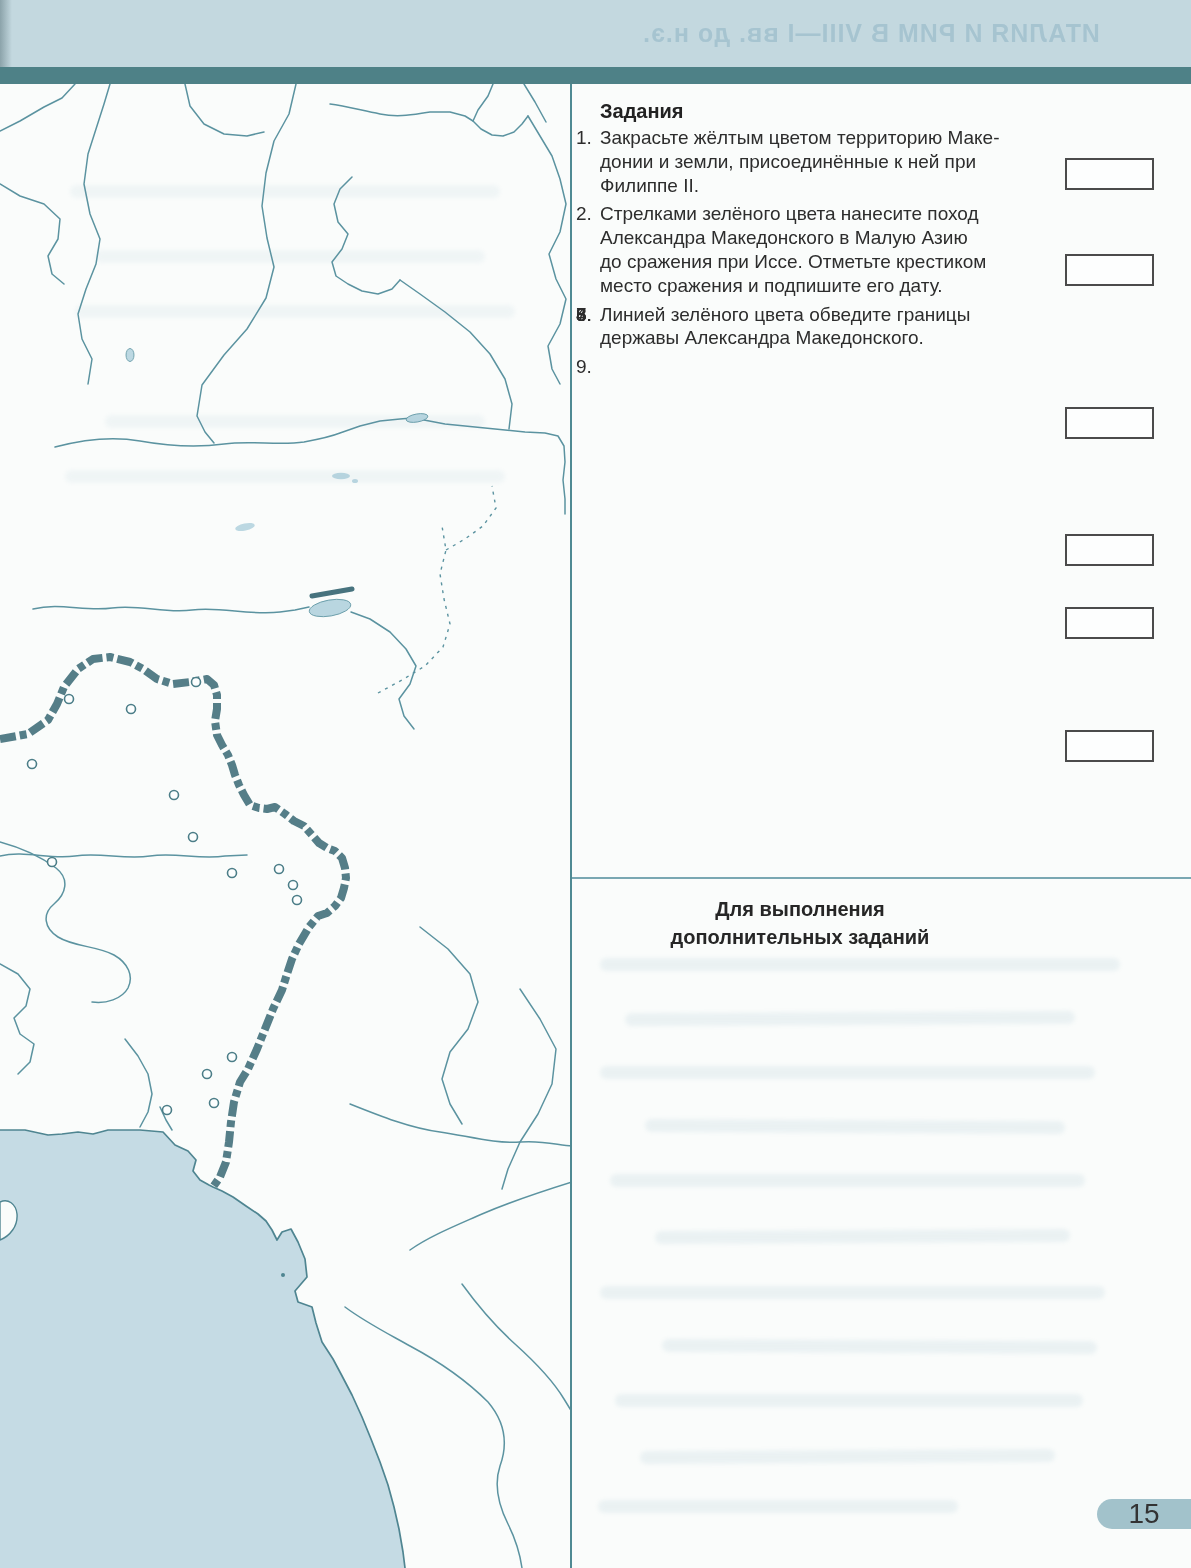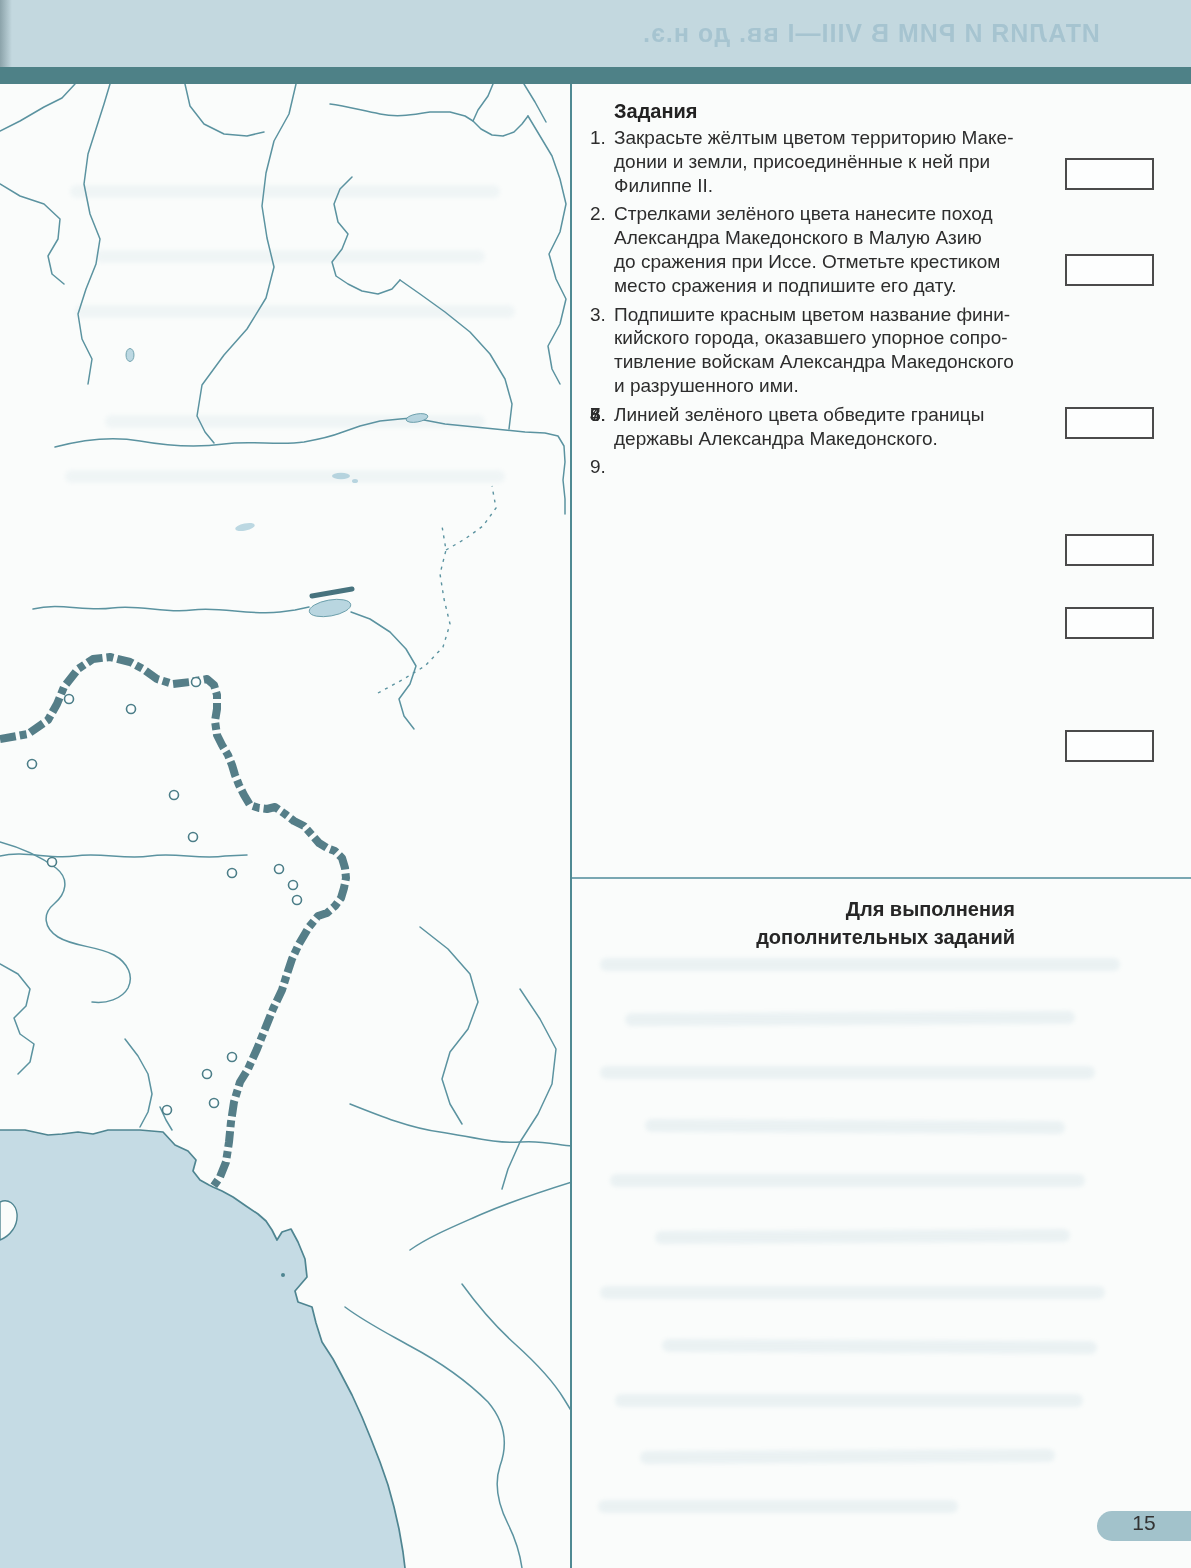--- a/index.html
+++ b/index.html
@@ -24,21 +24,21 @@
     white-space:nowrap;
   }
   .teal-bar{position:absolute;left:0;top:67px;width:1191px;height:17px;background:#4e8187;}
 
   
   .map-wrap{position:absolute;left:0;top:84px;width:572px;height:1484px;}
   .v-divider{position:absolute;left:570px;top:84px;width:2.4px;height:1484px;background:#4f8a93;}
 
   
   .tasks{
-    position:absolute;left:590px;top:87px;width:452px;
+    position:absolute;left:576px;top:87px;width:452px;
     font-size:19px;line-height:23.8px;color:#2d2d2d;
   }
   .tasks h2{
     margin:12px 0 3px 24px;padding:0;
     font-size:20px;line-height:24px;font-weight:bold;color:#222;
   }
   .tasks ol{list-style:none;margin:0;padding:0;}
   .tasks li{position:relative;padding-left:24px;margin:0 0 5px 0;}
   .tasks .num{position:absolute;left:0;top:0;}
   .task-text{white-space:pre-line;}
@@ -53,22 +53,22 @@
   .h-divider{position:absolute;left:572px;top:877px;width:619px;height:2px;background:#79a7b2;}
   .footer-note{
     position:absolute;left:585px;top:895px;width:430px;
     text-align:center;font-size:20px;line-height:28px;font-weight:bold;color:#262626;
   }
 
   
   .page-badge{
     position:absolute;right:0;top:1499px;width:94px;height:30px;
     background:#a2c2cb;border-radius:15px 0 0 15px;
-    display:flex;align-items:flex-start;justify-content:center;
-    font-size:21px;color:#333;margin-top:12px;
+    display:flex;align-items:center;justify-content:center;
+    font-size:28px;color:#333;
   }
 
   
   .ghost-line{
     position:absolute;height:13px;border-radius:7px;
     background:#6f9fb4;filter:blur(2.2px);
     pointer-events:none;
   }
   .g-col{opacity:.11;}
   .g-map{opacity:.07;}
@@ -167,43 +167,40 @@
 <div class="tasks">
   <h2>Задания</h2>
   <ol>
     <li><span class="num">1.</span><span class="task-text">Закрасьте жёлтым цветом территорию Маке-
 донии и земли, присоединённые к ней при
 Филиппе II.</span></li>
     <li><span class="num">2.</span><span class="task-text">Стрелками зелёного цвета нанесите поход
 Александра Македонского в Малую Азию
 до сражения при Иссе. Отметьте крестиком
 место сражения и подпишите его дату.</span></li>
-    <li><span class="num">3.</span><span class="task-text">Подпишите красным цветом название фини-
-кийского города, оказавшего упорное сопро-
-тивление войскам Александра Македонского
-и разрушенного ими.</span></li>
+    <li><span class="num">3.</span></li>
     <li><span class="num">4.</span></li>
     <li><span class="num">5.</span></li>
     <li><span class="num">6.</span></li>
     <li><span class="num">7.</span></li>
     <li><span class="num">8.</span><span class="task-text">Линией зелёного цвета обведите границы
 державы Александра Македонского.</span></li>
     <li><span class="num">9.</span></li>
   </ol>
 </div>
 
 <div class="answer-box" style="top:158px;"></div>
 <div class="answer-box" style="top:254px;"></div>
 <div class="answer-box" style="top:407px;"></div>
 <div class="answer-box" style="top:534px;"></div>
 <div class="answer-box" style="top:607px;"></div>
 <div class="answer-box" style="top:730px;"></div>
 
 <div class="h-divider"></div>
-<div class="footer-note" style="white-space:pre-line;text-align:right;">Для выполнения
+<div class="footer-note" style="white-space:pre-line;">Для выполнения
 дополнительных заданий</div>
 
 <div class="ghost-line g-col" style="top:958px;left:600px;width:520px;"></div>
 <div class="ghost-line g-col" style="top:1012px;left:625px;width:450px;transform:rotate(-.3deg);"></div>
 <div class="ghost-line g-col" style="top:1066px;left:600px;width:495px;"></div>
 <div class="ghost-line g-col" style="top:1120px;left:645px;width:420px;transform:rotate(.3deg);"></div>
 <div class="ghost-line g-col" style="top:1174px;left:610px;width:475px;"></div>
 <div class="ghost-line g-col" style="top:1230px;left:655px;width:415px;transform:rotate(-.3deg);"></div>
 <div class="ghost-line g-col" style="top:1286px;left:600px;width:505px;"></div>
 <div class="ghost-line g-col" style="top:1340px;left:662px;width:435px;transform:rotate(.3deg);"></div>

